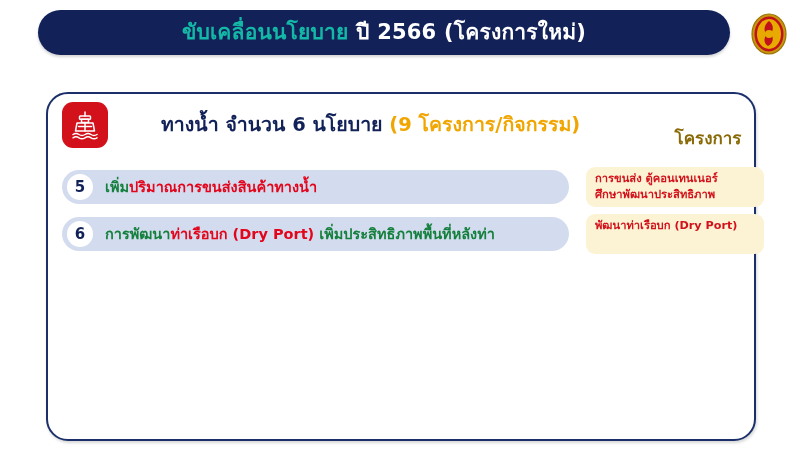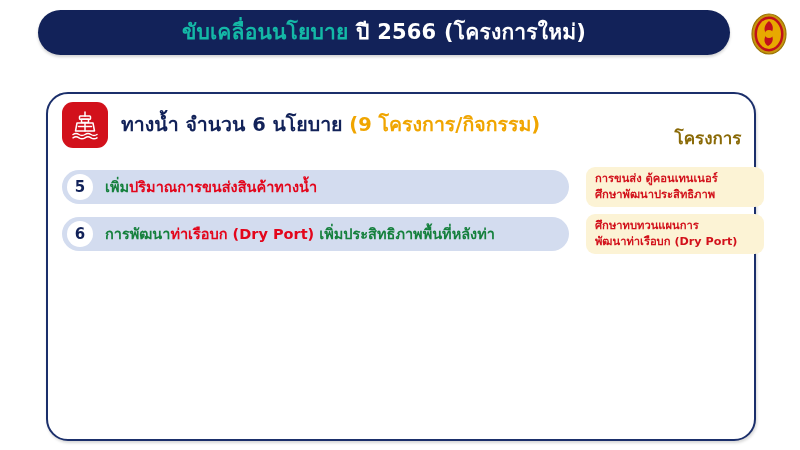--- a/index.html
+++ b/index.html
@@ -86,20 +86,21 @@
     display: flex;
     align-items: center;
     justify-content: center;
     flex: none;
   }
   .card-head-text {
     font-size: 19.5px;
     font-weight: bold;
     white-space: nowrap;
     line-height: 1;
+    margin-left: 40px;
   }
   .head-navy { color: #122259; }
   .head-orange { color: #F0A500; }
 
   .col-header {
     position: absolute;
     left: 570px;
     top: 30px;
     width: 180px;
     text-align: center;
@@ -235,19 +236,18 @@
     </div>
 
     <div class="row">
       <div class="pill">
         <span class="num-circle">6</span>
         <span class="row-text">
           <span class="t-navy">การพัฒนา</span><span class="t-red">ท่าเรือบก (Dry Port)</span><span class="t-navy"> เพิ่มประสิทธิภาพพื้นที่หลังท่า</span>
         </span>
       </div>
       <div class="project-box">
-        <div>ศึกษาทบทวนแผนการ</div>
         <div>พัฒนาท่าเรือบก (Dry Port)</div>
       </div>
     </div>
 
   </div>
 </div>
 
 </body></html>

